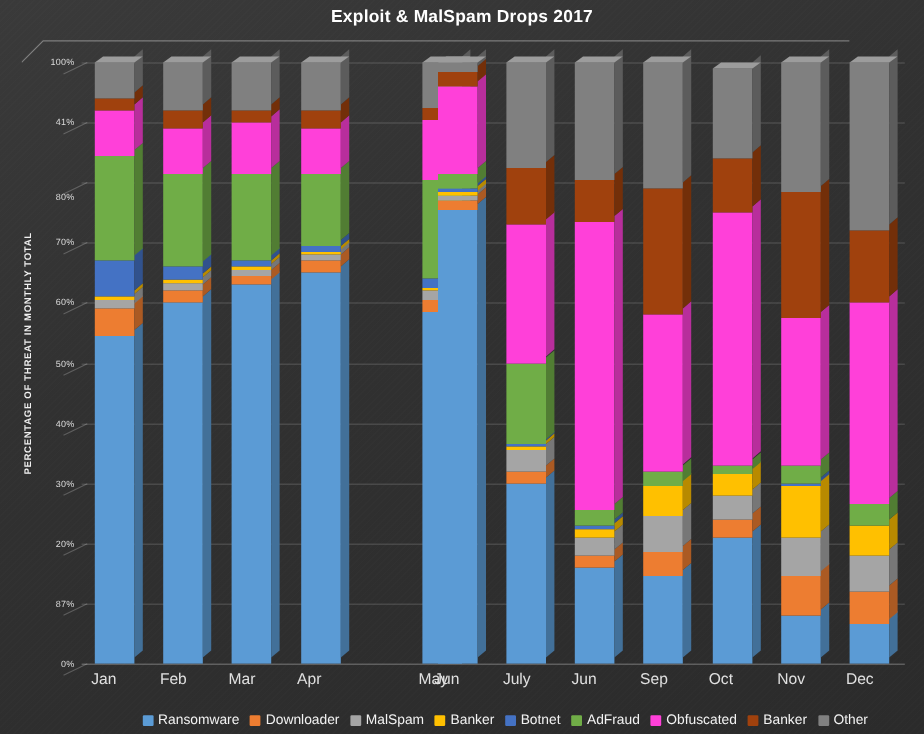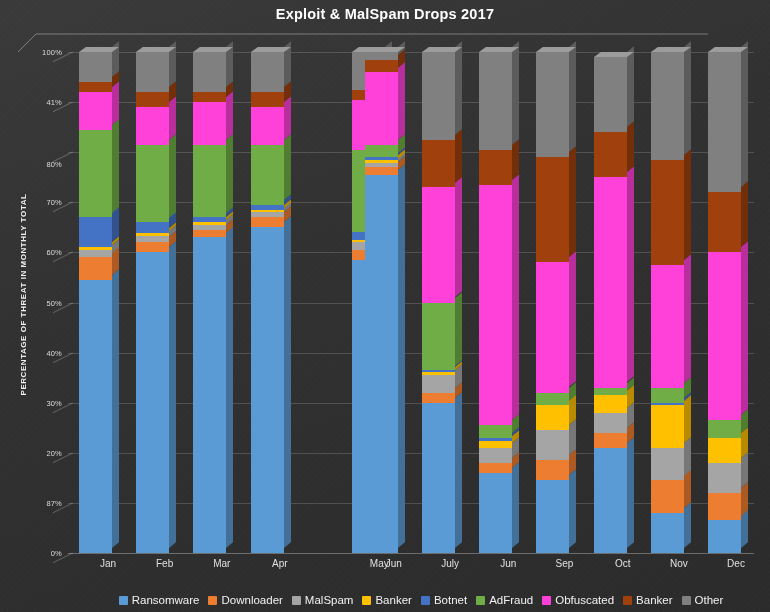--- a/index.html
+++ b/index.html
@@ -140,22 +140,22 @@
     transform: skewX(-54deg);
     transform-origin: left bottom;
     filter: brightness(1.22);
   }
 
   .xlabel {
     position: absolute;
     top: 506px;
     width: 40px;
     left: -3px;
-    text-align: right;
-    font-size: 10px;
+    text-align: left;
+    font-size: 13px;
     color: #e0e0e0;
   }
 
   
   #legend {
     position: absolute;
     bottom: 6px;
     left: 0;
     width: 770px;
     display: flex;

